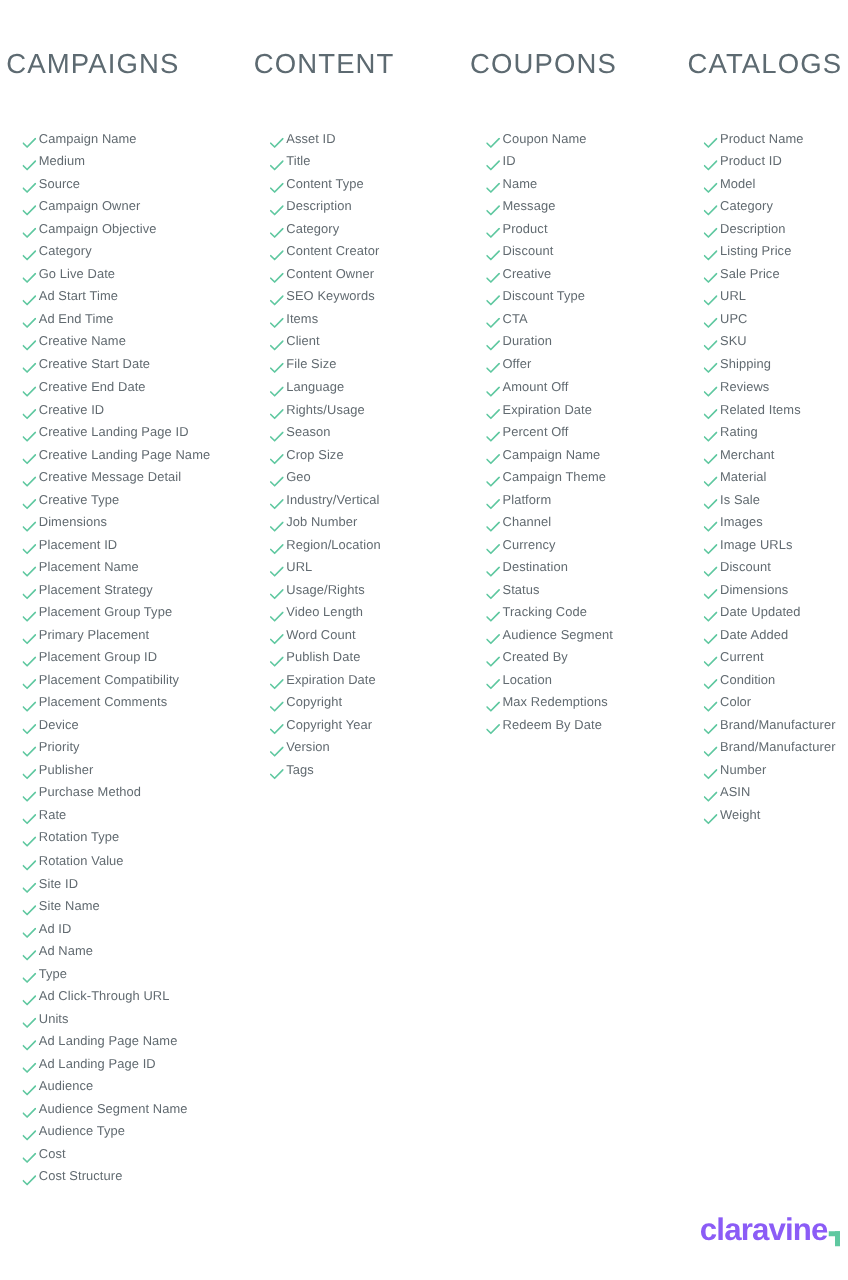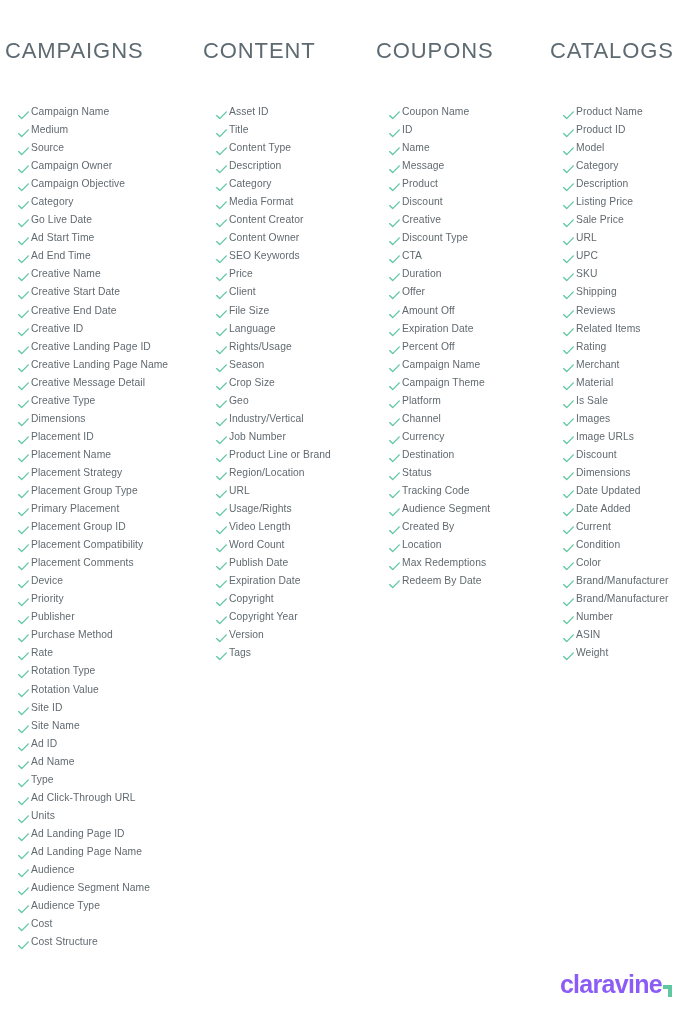--- a/index.html
+++ b/index.html
@@ -457,29 +457,29 @@
               </svg>
             </span>
             <span class="item-label">Units</span>
           </li>
           <li class="col-item">
             <span class="check">
               <svg width="11" height="9" viewBox="0 0 11 9" xmlns="http://www.w3.org/2000/svg">
                 <path d="M0.6 4.6 L3.7 7.6 L10.3 0.9" fill="none" stroke="currentColor" stroke-width="1.35" stroke-linecap="round" stroke-linejoin="round"></path>
               </svg>
             </span>
+            <span class="item-label">Ad Landing Page Name</span>
+          </li>
+          <li class="col-item">
+            <span class="check">
+              <svg width="11" height="9" viewBox="0 0 11 9" xmlns="http://www.w3.org/2000/svg">
+                <path d="M0.6 4.6 L3.7 7.6 L10.3 0.9" fill="none" stroke="currentColor" stroke-width="1.35" stroke-linecap="round" stroke-linejoin="round"></path>
+              </svg>
+            </span>
             <span class="item-label">Ad Landing Page ID</span>
-          </li>
-          <li class="col-item">
-            <span class="check">
-              <svg width="11" height="9" viewBox="0 0 11 9" xmlns="http://www.w3.org/2000/svg">
-                <path d="M0.6 4.6 L3.7 7.6 L10.3 0.9" fill="none" stroke="currentColor" stroke-width="1.35" stroke-linecap="round" stroke-linejoin="round"></path>
-              </svg>
-            </span>
-            <span class="item-label">Ad Landing Page Name</span>
           </li>
           <li class="col-item">
             <span class="check">
               <svg width="11" height="9" viewBox="0 0 11 9" xmlns="http://www.w3.org/2000/svg">
                 <path d="M0.6 4.6 L3.7 7.6 L10.3 0.9" fill="none" stroke="currentColor" stroke-width="1.35" stroke-linecap="round" stroke-linejoin="round"></path>
               </svg>
             </span>
             <span class="item-label">Audience</span>
           </li>
           <li class="col-item">
@@ -558,28 +558,20 @@
               </svg>
             </span>
             <span class="item-label">Category</span>
           </li>
           <li class="col-item">
             <span class="check">
               <svg width="11" height="9" viewBox="0 0 11 9" xmlns="http://www.w3.org/2000/svg">
                 <path d="M0.6 4.6 L3.7 7.6 L10.3 0.9" fill="none" stroke="currentColor" stroke-width="1.35" stroke-linecap="round" stroke-linejoin="round"></path>
               </svg>
             </span>
-            <span class="item-label">Media Format</span>
-          </li>
-          <li class="col-item">
-            <span class="check">
-              <svg width="11" height="9" viewBox="0 0 11 9" xmlns="http://www.w3.org/2000/svg">
-                <path d="M0.6 4.6 L3.7 7.6 L10.3 0.9" fill="none" stroke="currentColor" stroke-width="1.35" stroke-linecap="round" stroke-linejoin="round"></path>
-              </svg>
-            </span>
             <span class="item-label">Content Creator</span>
           </li>
           <li class="col-item">
             <span class="check">
               <svg width="11" height="9" viewBox="0 0 11 9" xmlns="http://www.w3.org/2000/svg">
                 <path d="M0.6 4.6 L3.7 7.6 L10.3 0.9" fill="none" stroke="currentColor" stroke-width="1.35" stroke-linecap="round" stroke-linejoin="round"></path>
               </svg>
             </span>
             <span class="item-label">Content Owner</span>
           </li>
@@ -590,21 +582,21 @@
               </svg>
             </span>
             <span class="item-label">SEO Keywords</span>
           </li>
           <li class="col-item">
             <span class="check">
               <svg width="11" height="9" viewBox="0 0 11 9" xmlns="http://www.w3.org/2000/svg">
                 <path d="M0.6 4.6 L3.7 7.6 L10.3 0.9" fill="none" stroke="currentColor" stroke-width="1.35" stroke-linecap="round" stroke-linejoin="round"></path>
               </svg>
             </span>
-            <span class="item-label">Price</span>
+            <span class="item-label">Items</span>
           </li>
           <li class="col-item">
             <span class="check">
               <svg width="11" height="9" viewBox="0 0 11 9" xmlns="http://www.w3.org/2000/svg">
                 <path d="M0.6 4.6 L3.7 7.6 L10.3 0.9" fill="none" stroke="currentColor" stroke-width="1.35" stroke-linecap="round" stroke-linejoin="round"></path>
               </svg>
             </span>
             <span class="item-label">Client</span>
           </li>
           <li class="col-item">
@@ -663,28 +655,20 @@
             </span>
             <span class="item-label">Industry/Vertical</span>
           </li>
           <li class="col-item">
             <span class="check">
               <svg width="11" height="9" viewBox="0 0 11 9" xmlns="http://www.w3.org/2000/svg">
                 <path d="M0.6 4.6 L3.7 7.6 L10.3 0.9" fill="none" stroke="currentColor" stroke-width="1.35" stroke-linecap="round" stroke-linejoin="round"></path>
               </svg>
             </span>
             <span class="item-label">Job Number</span>
-          </li>
-          <li class="col-item">
-            <span class="check">
-              <svg width="11" height="9" viewBox="0 0 11 9" xmlns="http://www.w3.org/2000/svg">
-                <path d="M0.6 4.6 L3.7 7.6 L10.3 0.9" fill="none" stroke="currentColor" stroke-width="1.35" stroke-linecap="round" stroke-linejoin="round"></path>
-              </svg>
-            </span>
-            <span class="item-label">Product Line or Brand</span>
           </li>
           <li class="col-item">
             <span class="check">
               <svg width="11" height="9" viewBox="0 0 11 9" xmlns="http://www.w3.org/2000/svg">
                 <path d="M0.6 4.6 L3.7 7.6 L10.3 0.9" fill="none" stroke="currentColor" stroke-width="1.35" stroke-linecap="round" stroke-linejoin="round"></path>
               </svg>
             </span>
             <span class="item-label">Region/Location</span>
           </li>
           <li class="col-item">

